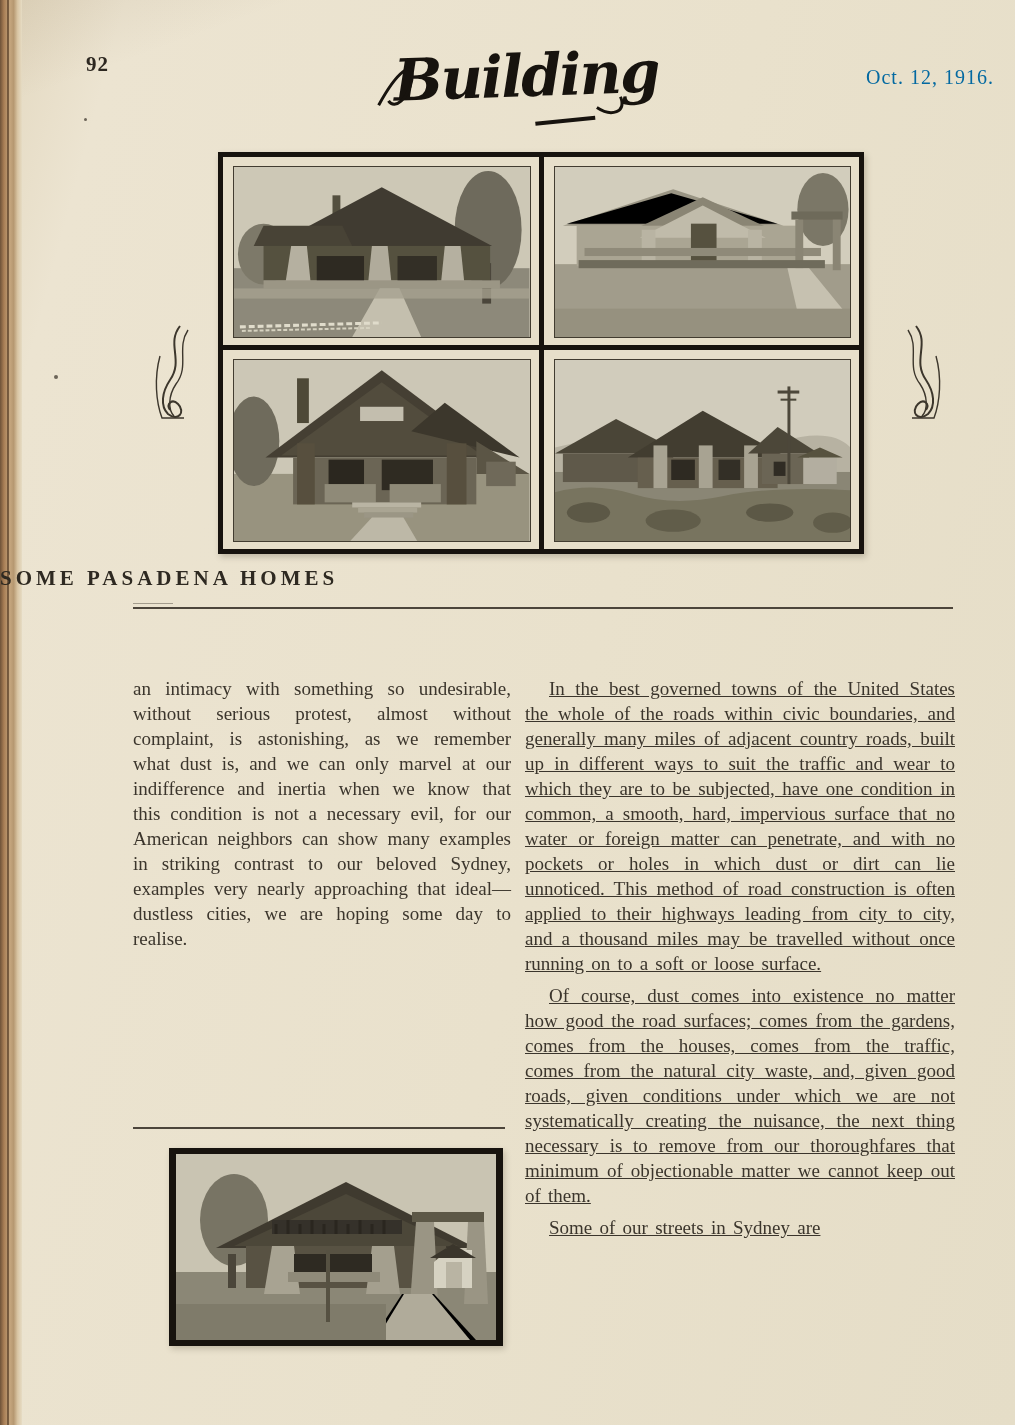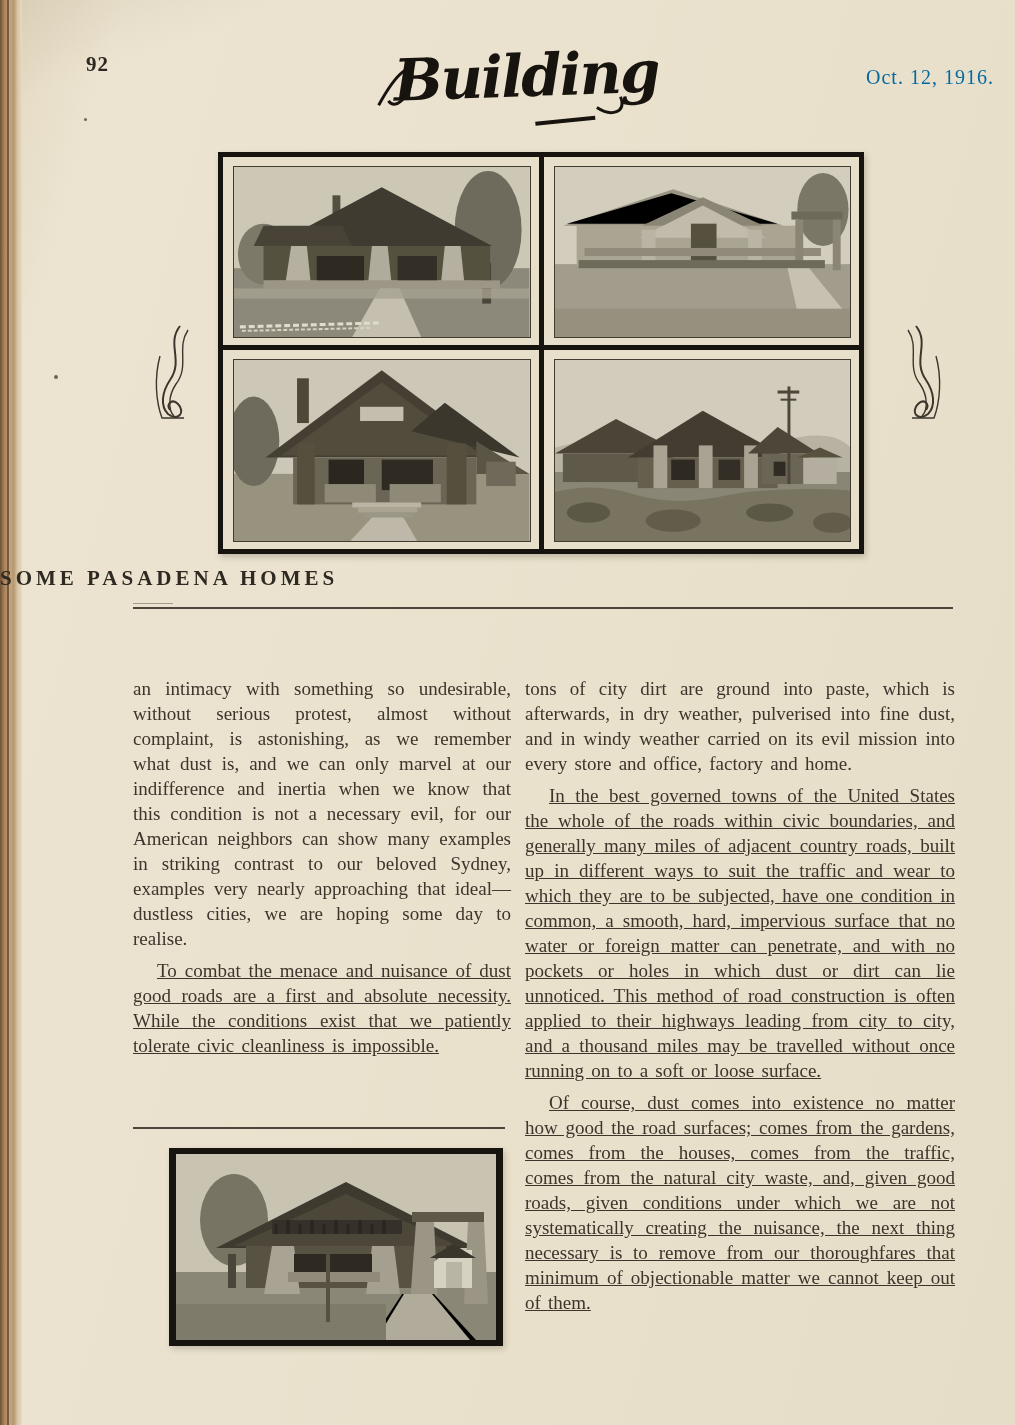--- a/index.html
+++ b/index.html
@@ -201,26 +201,25 @@
     <path d="M10 34 C 4 56, 6 80, 12 96 L 34 96" fill="none" stroke="#3c362c" stroke-width="1.4"></path>
   </svg>
 </div>
 
 <div class="grid-caption">SOME PASADENA HOMES</div>
 <div class="rule-main"></div>
 
 <div class="columns">
   <div class="col left">
     <p>an intimacy with something so undesirable, without serious protest, almost without complaint, is astonishing, as we remember what dust is, and we can only marvel at our indifference and inertia when we know that this condition is not a necessary evil, for our American neighbors can show many examples in striking contrast to our beloved Sydney, examples very nearly approaching that ideal—dustless cities, we are hoping some day to realise.</p>
-    <p class="indent">To combat the menace and nuisance of dust good roads are a first and absolute necessity. While the conditions exist that we patiently tolerate civic cleanliness is impossible.</p>
   </div>
   <div class="col right">
-    <p>tons of city dirt are ground into paste, which is afterwards, in dry weather, pulverised into fine dust, and in windy weather carried on its evil mission into every store and office, factory and home.</p>
     <p class="indent">In the best governed towns of the United States the whole of the roads within civic boundaries, and generally many miles of adjacent country roads, built up in different ways to suit the traffic and wear to which they are to be subjected, have one condition in common, a smooth, hard, impervious surface that no water or foreign matter can penetrate, and with no pockets or holes in which dust or dirt can lie unnoticed. This method of road construction is often applied to their highways leading from city to city, and a thousand miles may be travelled without once running on to a soft or loose surface.</p>
     <p class="indent">Of course, dust comes into existence no matter how good the road surfaces; comes from the gardens, comes from the houses, comes from the traffic, comes from the natural city waste, and, given good roads, given conditions under which we are not systematically creating the nuisance, the next thing necessary is to remove from our thoroughfares that minimum of objectionable matter we cannot keep out of them.</p>
+    <p class="indent">Some of our streets in Sydney are</p>
   </div>
 </div>
 
 <div class="rule-left-col"></div>
 
 <div class="article-photo">
   <svg viewBox="0 0 320 186" preserveAspectRatio="none">
     <rect x="0" y="0" width="320" height="118" fill="#c9c4b2"></rect>
     <rect x="0" y="118" width="320" height="68" fill="#8b8776"></rect>
     <ellipse cx="58" cy="66" rx="34" ry="46" fill="#787464"></ellipse>

